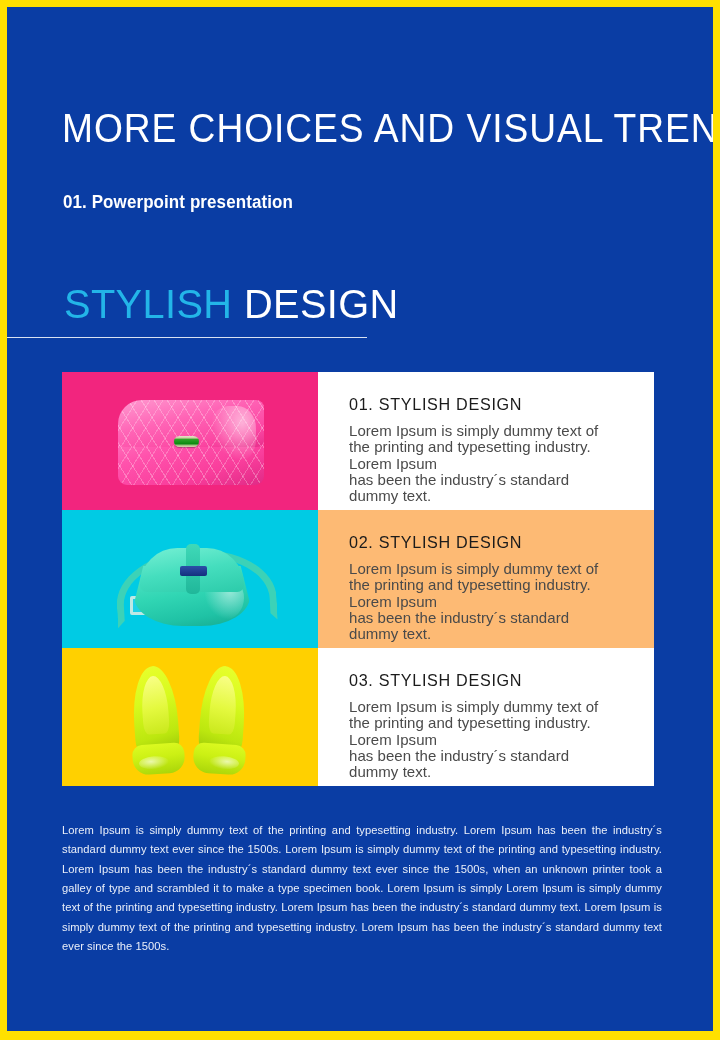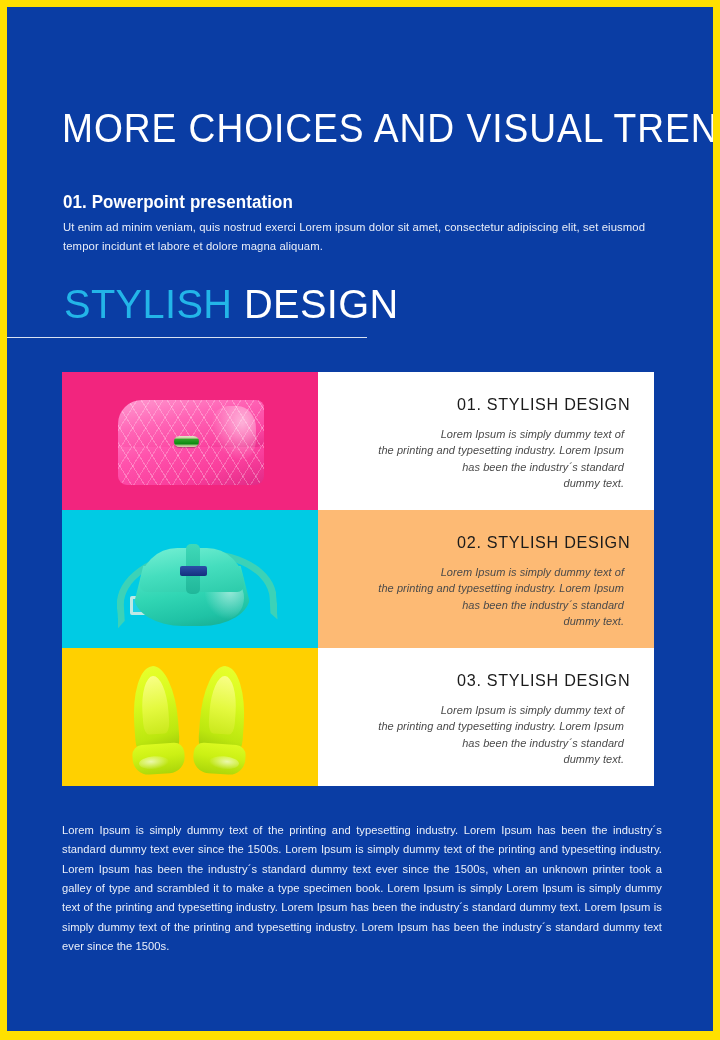--- a/index.html
+++ b/index.html
@@ -122,42 +122,40 @@
     overflow: hidden;
   }
   .thumb.pink   { background: #F2257E; }
   .thumb.cyan   { background: #00CBE4; }
   .thumb.yellow { background: #FFD000; }
 
   .row-text {
     flex: 1 1 auto;
     padding: 22px 18px 0 31px;
     box-sizing: border-box;
-    text-align: right;
   }
   .row-title {
     font-size: 16.5px;
     line-height: 20px;
     font-weight: 500;
     color: #1B1B1B;
     letter-spacing: 0.7px;
     margin: 0 0 9px 0;
     white-space: nowrap;
     font-family: "Liberation Sans Narrow", "Liberation Sans", sans-serif;
     transform: scaleX(0.98);
     transform-origin: left center;
   }
   .row-desc {
-    font-size: 11px;
+    font-size: 15px;
     line-height: 16.3px;
     color: #4A4A4A;
     letter-spacing: 0.05px;
     white-space: pre-line;
-    margin: 12px;
-    font-style: italic;
+    margin: 0;
   }
 
   
   .footer-text {
     position: absolute;
     left: 55px;
     top: 803px;
     width: 600px;
     font-size: 11.2px;
     line-height: 19.3px;
@@ -269,21 +267,20 @@
 </style>
 </head>
 <body>
 
 <div id="slide">
   <div id="canvas">
 
     <h1 class="main-title">MORE CHOICES AND VISUAL TRENDS</h1>
 
     <h2 class="sec-heading">01. Powerpoint presentation</h2>
-    <p class="sec-body">Ut enim ad minim veniam, quis nostrud exerci  Lorem ipsum dolor sit amet, consectetur adipiscing elit, set eiusmod tempor incidunt et labore et dolore magna aliquam.</p>
 
     <div class="big-heading">
       <span class="cyan">STYLISH</span>
       <span class="white">DESIGN</span>
     </div>
     <div class="heading-rule"></div>
 
     <div class="grid">
 
       <div class="grid-row">

